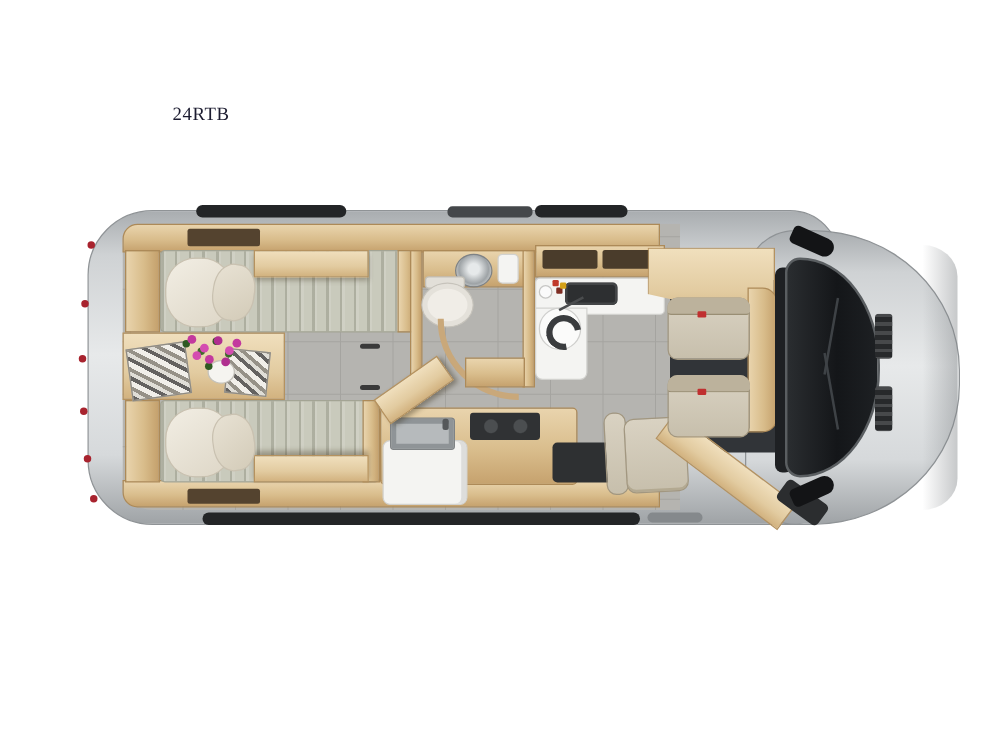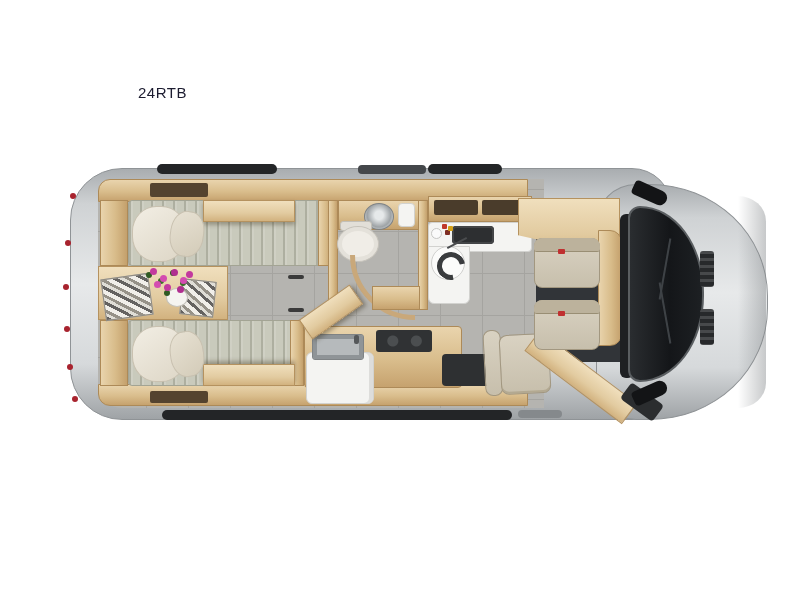--- a/index.html
+++ b/index.html
@@ -1,17 +1,17 @@
 <!DOCTYPE html>
 <html><head>
 <meta charset="utf-8">
 <style>
   html,body{margin:0;padding:0;background:#fff;}
   .stage{position:relative;width:800px;height:492px;background:#ffffff;overflow:hidden;
-         font-family:Liberation Sans, sans-serif;}
+         font-family:Liberation Serif, serif;}
   .abs{position:absolute;}
   
   .silver{background:linear-gradient(180deg,#a9adb0 0%,#cfd2d4 14%,#e7e9ea 46%,#d6d9db 78%,#9fa3a6 100%);
           border:1px solid #8f9396;}
   .wood{background:linear-gradient(180deg,#e9d4ad,#d9bd8c 55%,#c6a26e);border:1px solid #ad8a58;box-sizing:border-box;}
   .wood-v{background:linear-gradient(90deg,#e9d4ad,#d8bc8a 55%,#c4a06c);border:1px solid #ad8a58;box-sizing:border-box;}
   .wood-lite{background:linear-gradient(180deg,#f0dfbd,#e2cba0 60%,#d2b27f);border:1px solid #b5925f;box-sizing:border-box;}
   .tile{background-color:#b5b4b0;
         background-image:linear-gradient(#a5a4a0 1px,transparent 1px),linear-gradient(90deg,#a5a4a0 1px,transparent 1px);
         background-size:42px 42px;background-position:6px 10px;}

